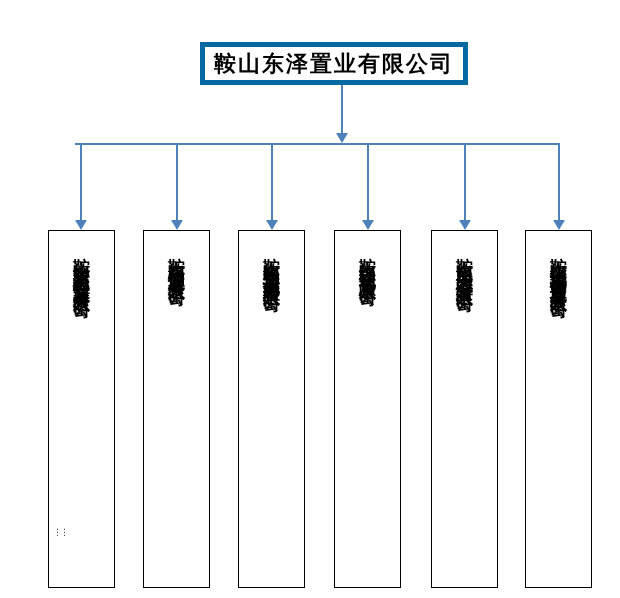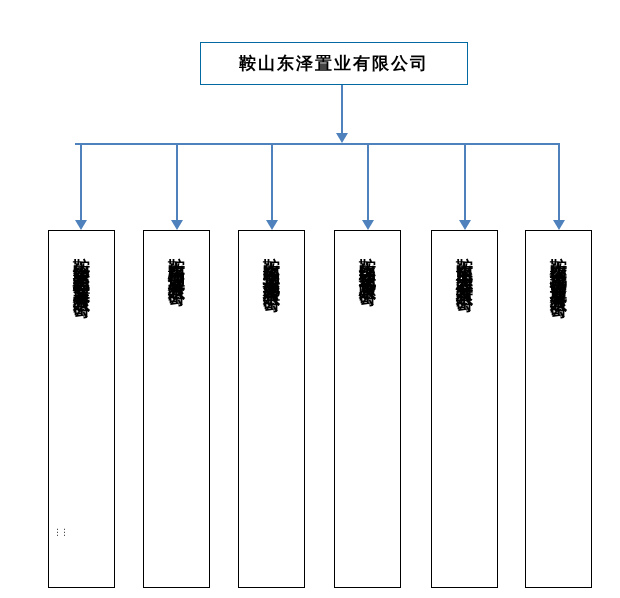--- a/index.html
+++ b/index.html
@@ -15,26 +15,26 @@
     background: #ffffff;
     overflow: hidden;
   }
   
   .root-box {
     position: absolute;
     left: 200px;
     top: 42px;
     width: 268px;
     height: 43px;
-    border: 1px solid #0369a1;
+    border: 5px solid #0369a1;
     background: #ffffff;
     display: flex;
     align-items: center;
     justify-content: center;
-    font-size: 17px;
+    font-size: 22px;
     font-weight: bold;
     color: #000000;
     letter-spacing: 2px;
     box-sizing: border-box;
   }
   
   .line {
     position: absolute;
     background: #4F81BD;
   }

